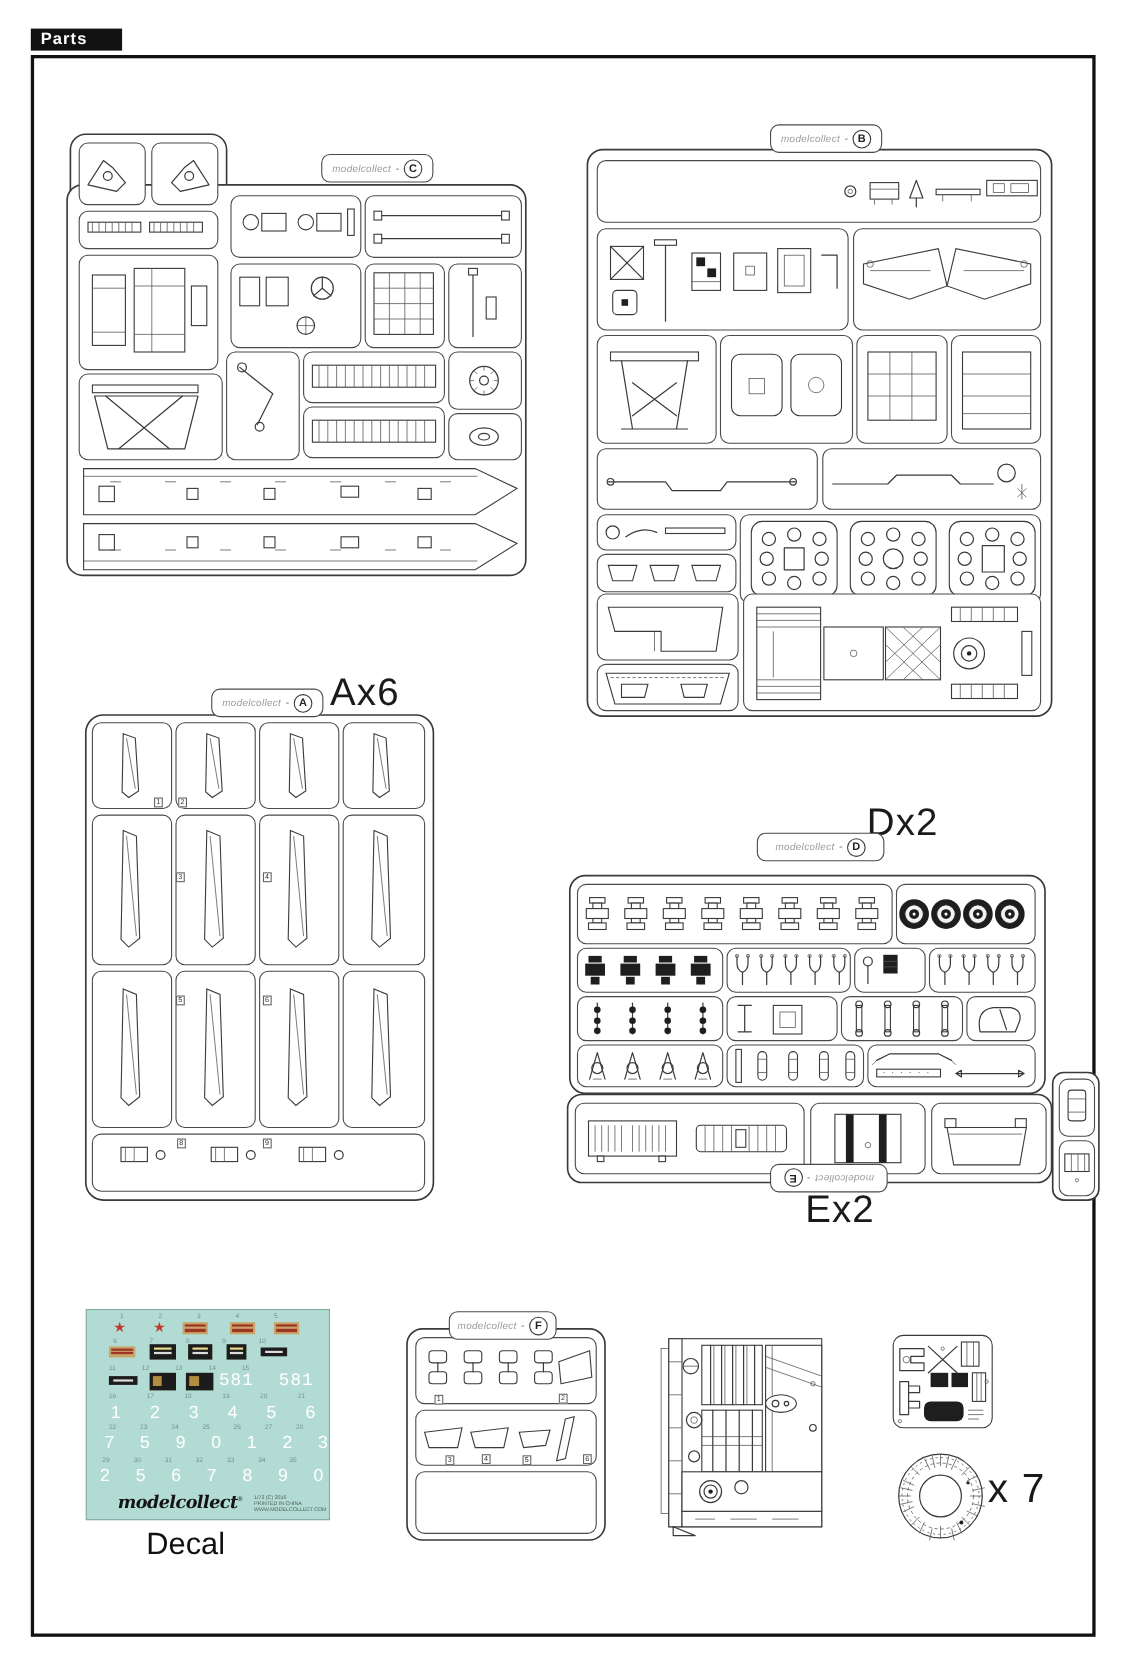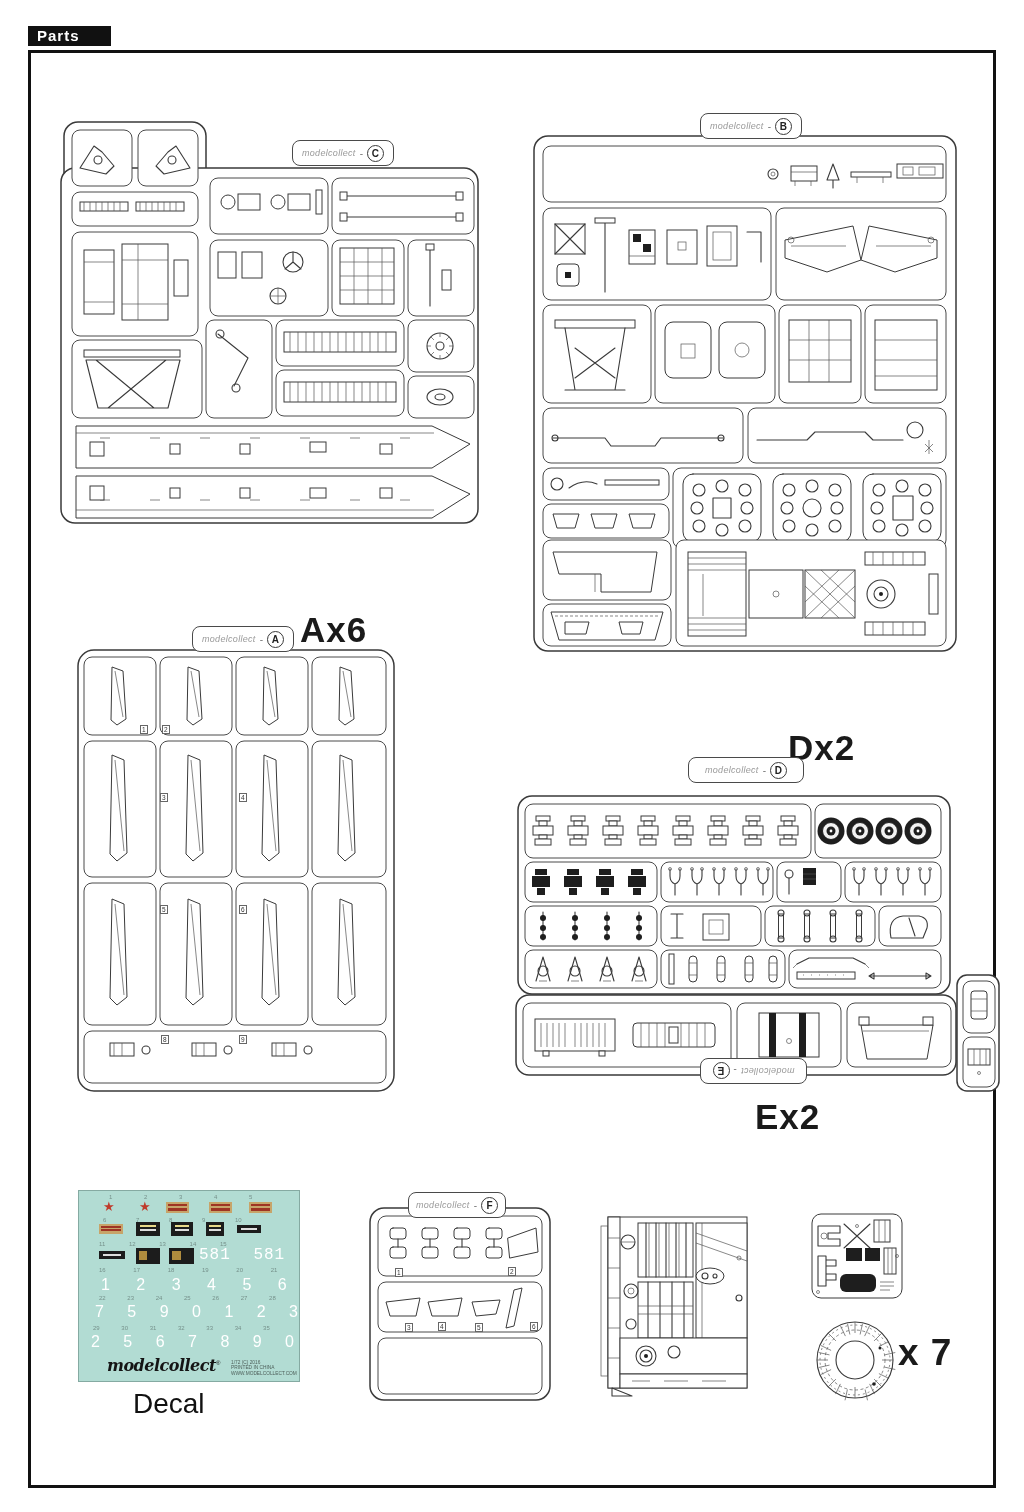--- a/index.html
+++ b/index.html
@@ -11,21 +11,21 @@
   .frame{left:28px;top:50px;width:962px;height:1432px;border:3px solid #111;}
   
   .tab{height:24px;background:#fff;border:1.4px solid #4a4a4a;border-radius:8px;
        display:flex;align-items:center;justify-content:center;gap:4px;z-index:5;}
   .tab-brand{font-style:italic;font-size:9px;color:#9a9a9a;letter-spacing:.3px;}
   .tab-dash{font-size:10px;color:#777;}
   .tab-letter{width:15px;height:15px;border:1.6px solid #3a3a3a;border-radius:50%;
        font-size:10px;font-weight:bold;color:#222;display:flex;align-items:center;justify-content:center;}
   .flip{transform:rotate(180deg);}
   
-  .qty{font-size:35px;color:#1a1a1a;letter-spacing:1px;font-weight:bold;}
+  .qty{font-size:35px;color:#1a1a1a;letter-spacing:1px;}
   .qty8{font-size:37px;}
   .decal-caption{font-size:28px;color:#111;}
   
   svg{display:block;overflow:visible;}
   .ln{stroke:#3a3a3a;stroke-width:1.1;fill:none;stroke-linejoin:round;stroke-linecap:round;}
   .body{stroke:#3a3a3a;stroke-width:1.5;fill:#fff;}
   .cmp{stroke:#4a4a4a;stroke-width:1;fill:#fff;rx:8;}
   .f{stroke:#3a3a3a;stroke-width:1;fill:#fff;}
   .k{fill:#1e1e1e;stroke:none;}
   .thin{stroke:#555;stroke-width:.7;fill:none;}
@@ -509,21 +509,21 @@
     <rect class="f" x="453" y="64" width="22" height="16"></rect>
       <path class="thin" d="M459,64 v16 M465,64 v16 M471,64 v16"></path>
       <circle class="thin" cx="464" cy="88" r="1.5"></circle>
   </svg>
 </div>
 <div class="abs tab flip" style="left:700px;top:1058px;width:105px;">
   <span class="tab-brand">modelcollect</span>
   <span class="tab-dash">-</span>
   <span class="tab-letter">E</span>
 </div>
-<div class="abs qty" style="left:755px;top:1080px;margin-top:17px;">Ex2</div>
+<div class="abs qty" style="left:732px;top:1080px;">Ex2</div>
 
 <div class="abs" style="left:362px;top:1190px;width:200px;height:215px;">
   <svg width="200" height="215" viewBox="0 0 200 215">
     <rect class="body" x="8" y="18" width="180" height="192" rx="14"></rect>
     <rect class="cmp" x="16" y="26" width="164" height="60" rx="8"></rect>
     <g class="ln">
       <rect class="f" x="28" y="38" width="16" height="11" rx="3"></rect>
         <rect class="f" x="28" y="57" width="16" height="11" rx="3"></rect>
         <path d="M36,49 v8"></path>
       <rect class="f" x="60" y="38" width="16" height="11" rx="3"></rect>

